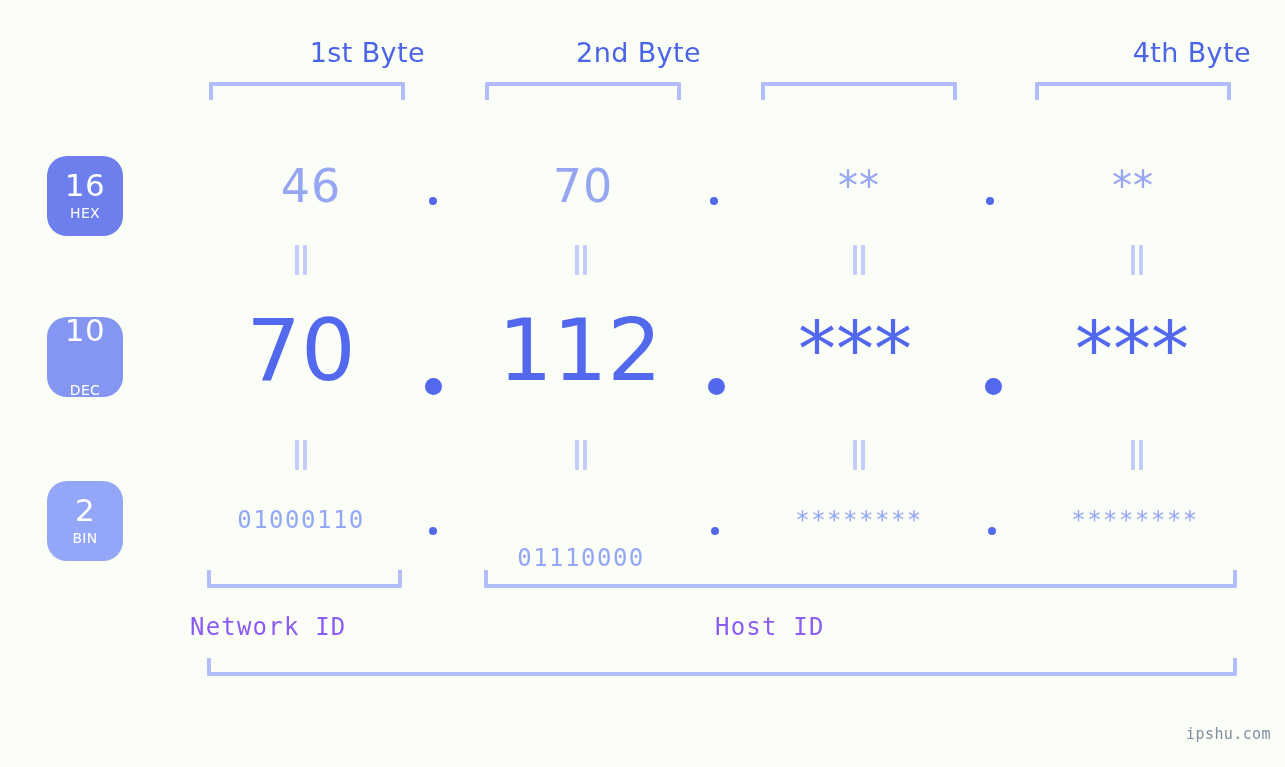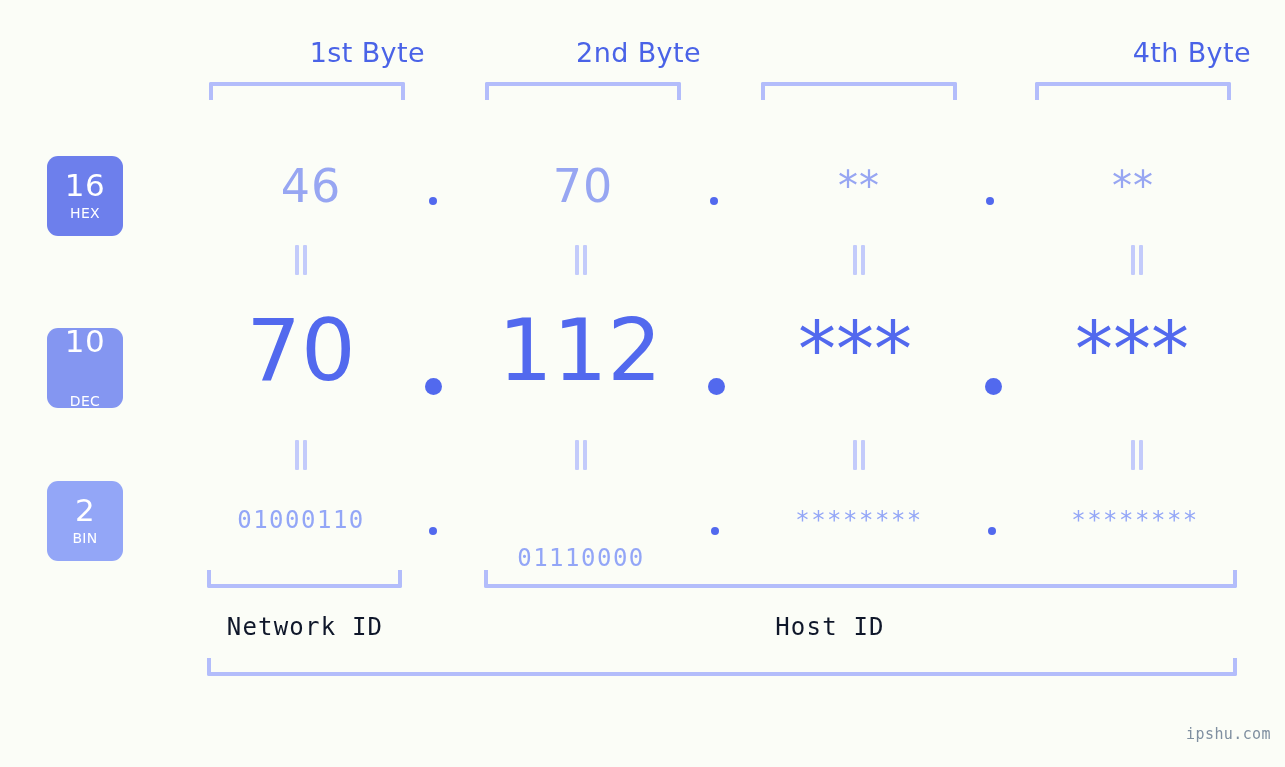--- a/index.html
+++ b/index.html
@@ -57,42 +57,42 @@
     border-radius: 0 0 2px 2px;
     box-sizing: border-box;
   }
 
   
   .badge {
     position: absolute;
     left: 47px;
     width: 76px;
     height: 80px;
-    border-radius: 11px;
+    border-radius: 20px;
     color: #ffffff;
     display: flex;
     flex-direction: column;
     align-items: center;
     justify-content: center;
     box-sizing: border-box;
   }
   .badge .badge-num {
     font-size: 31px;
     line-height: 31px;
     font-weight: 400;
     letter-spacing: 0.5px;
   }
   .badge .badge-sub {
     font-size: 14px;
     line-height: 20px;
     margin-top: 2px;
     letter-spacing: 0.3px;
   }
   .badge-hex { top: 156px; background: #6d7fec; }
-  .badge-dec { top: 328px; background: #8496f1; gap: 32px; }
+  .badge-dec { top: 317px; background: #8496f1; gap: 32px; }
   .badge-bin { top: 481px; background: #93a6f7; }
 
   
   .cell {
     position: absolute;
     text-align: center;
     white-space: nowrap;
     box-sizing: border-box;
   }
 
@@ -166,24 +166,23 @@
   .eq::after  { left: 10px; }
   .eq-row1 { top: 245px; }
   .eq-row2 { top: 440px; }
 
   
   .id-label {
     position: absolute;
     top: 611px;
     height: 32px;
     line-height: 32px;
-    text-align: center;
     font-family: "DejaVu Sans Mono", monospace;
     font-size: 24px;
-    color: #0f172a;
+    color: #8b5cf6;
     letter-spacing: 1.2px;
     white-space: nowrap;
   }
 
   
   .class-label {
     position: absolute;
     top: 695px;
     height: 38px;
     line-height: 38px;

